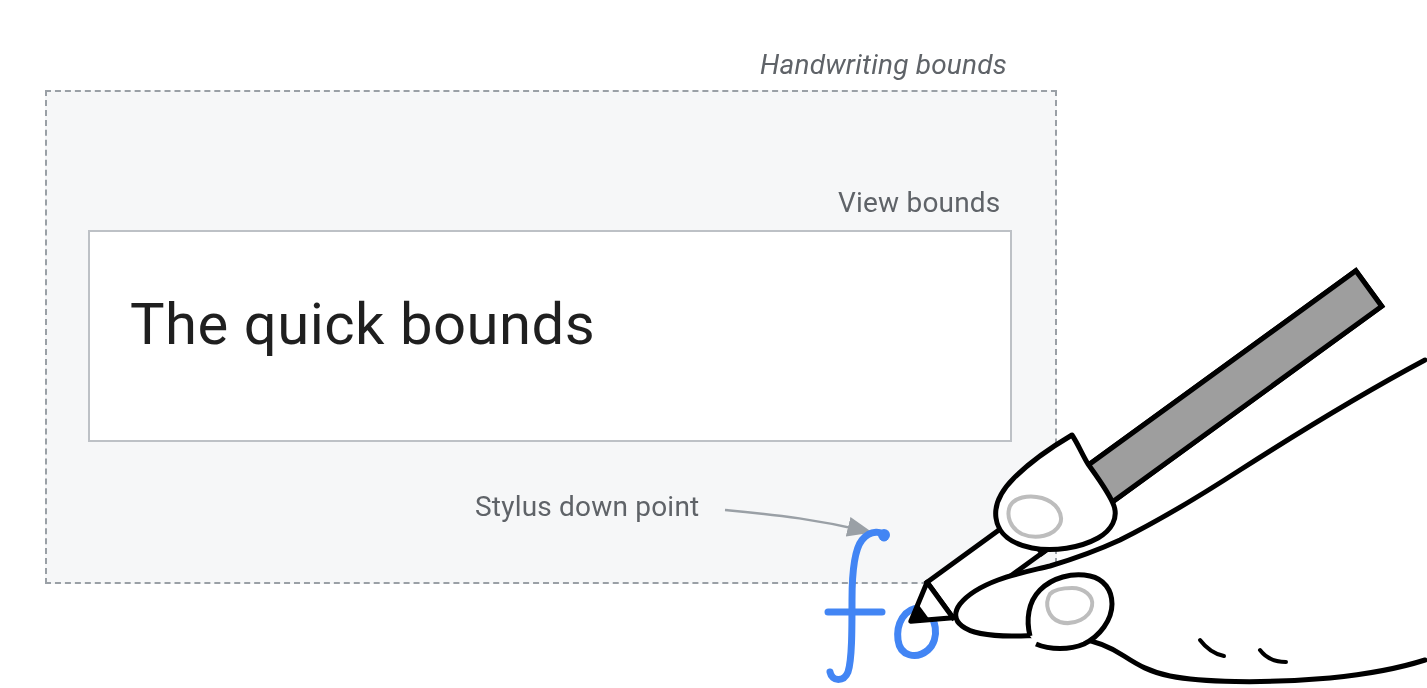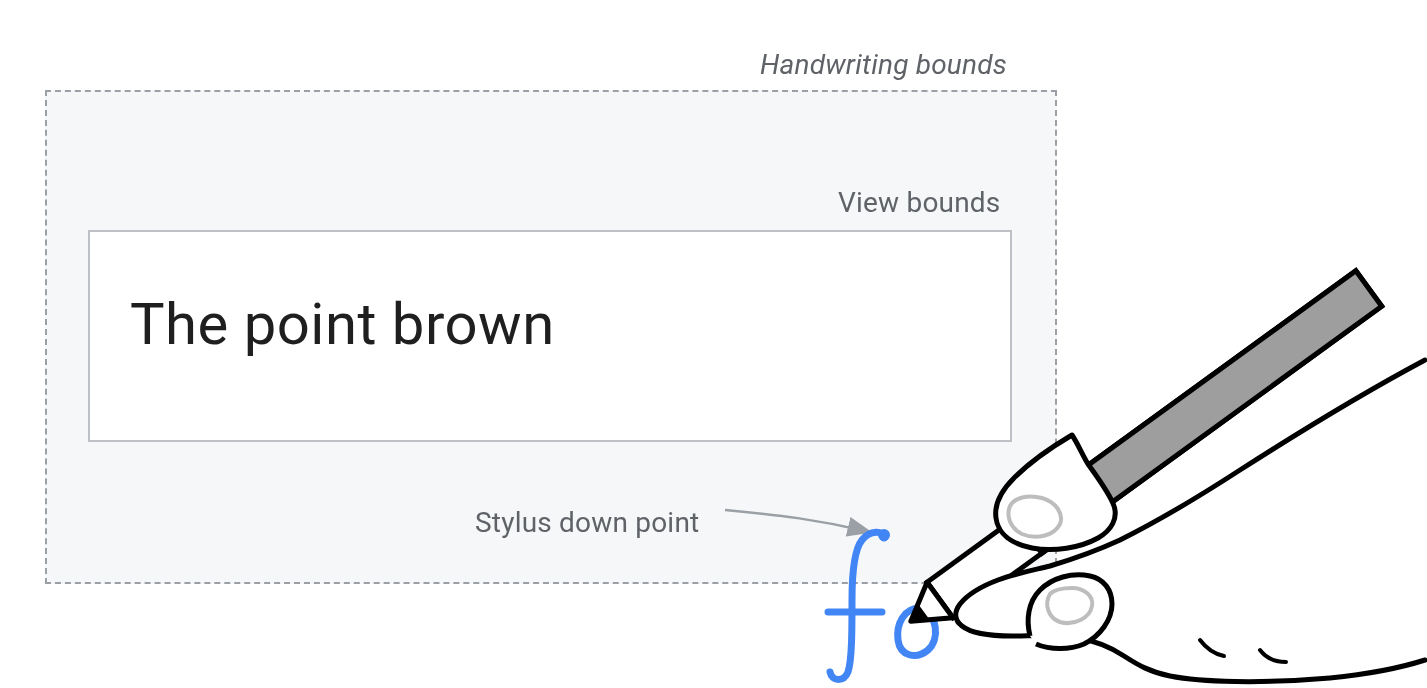--- a/index.html
+++ b/index.html
@@ -51,23 +51,23 @@
 <body>
 
 <div class="label" style="left:760px; top:48px;font-style:italic;">Handwriting bounds</div>
 
 <div class="hw-bounds-box"></div>
 
 <div class="label" style="left:838px; top:186px;">View bounds</div>
 
 <div class="view-bounds-box"></div>
 
-<div class="text-content">The point brown</div>
+<div class="text-content">The quick bounds</div>
 
-<div class="label" style="left:475px; top:490px;margin-top:16px;">Stylus down point</div>
+<div class="label" style="left:475px; top:490px;">Stylus down point</div>
 
 <svg width="1427" height="688" style="position:absolute; left:0; top:0; pointer-events:none;">
   <defs>
     <marker id="arrowhead" markerWidth="10" markerHeight="8" refX="9" refY="4" orient="auto" markerUnits="strokeWidth">
       <path d="M0,0 L10,4 L0,8 Z" fill="#9aa0a6"></path>
     </marker>
   </defs>
 
   <path d="M 725 510 C 780 515, 820 520, 870 532" stroke="#9aa0a6" stroke-width="2.5" fill="none" marker-end="url(#arrowhead)"></path>
 

